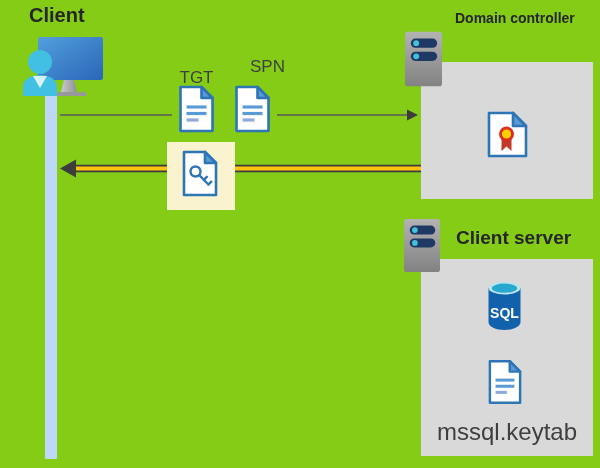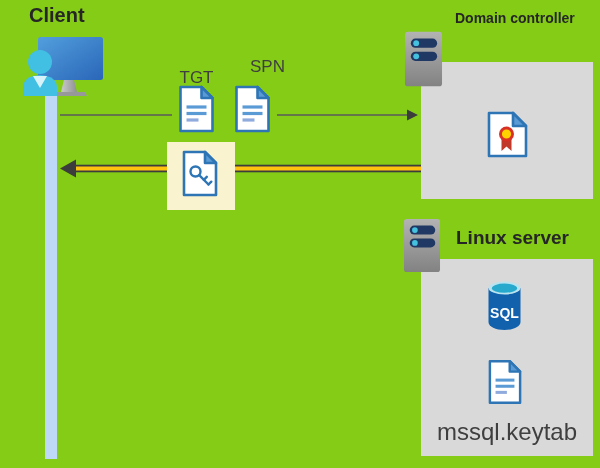--- a/index.html
+++ b/index.html
@@ -129,21 +129,21 @@
           <stop offset="1" stop-color="#828282"></stop>
       </linearGradient>
     </defs>
     <rect x="1" y="1" width="38" height="56" rx="3" fill="url(#srv2)"></rect>
     <rect x="7" y="8" width="27" height="9.5" rx="4.75" fill="#203864"></rect>
     <rect x="7" y="21.5" width="27" height="9.5" rx="4.75" fill="#203864"></rect>
     <circle cx="12.5" cy="12.75" r="3" fill="#45c1e0"></circle>
     <circle cx="12.5" cy="26.25" r="3" fill="#45c1e0"></circle>
   </svg>
 
-  <div class="abs title z-text" style="left:456px;top:225px;font-size:19px;white-space:nowrap;">Linux server</div>
+  <div class="abs title z-text" style="left:456px;top:225px;font-size:19px;white-space:nowrap;">Client server</div>
 
   <svg class="abs z-icon" style="left:487px;top:279px;" width="35" height="52" viewBox="0 0 35 52">
     <path d="M1.5 9 V43 C1.5 47.5 8.7 51 17.5 51 C26.3 51 33.5 47.5 33.5 43 V9 Z" fill="#1261ad"></path>
     <ellipse cx="17.5" cy="9" rx="16" ry="6.5" fill="#b8e3ef"></ellipse>
     <ellipse cx="17.5" cy="9.2" rx="12.6" ry="4.6" fill="#27a9cd"></ellipse>
     <text x="17.5" y="39" text-anchor="middle" font-size="14" font-weight="bold" fill="#ffffff" font-family="Liberation Sans, DejaVu Sans, sans-serif">SQL</text>
   </svg>
 
   <svg class="abs z-icon" style="left:488px;top:357px;" width="34" height="50" viewBox="0 0 36 48">
     <path d="M2 2 H23 L34 13 V46 H2 Z" fill="#ffffff" stroke="#2e75b6" stroke-width="2.6" stroke-linejoin="round"></path>

